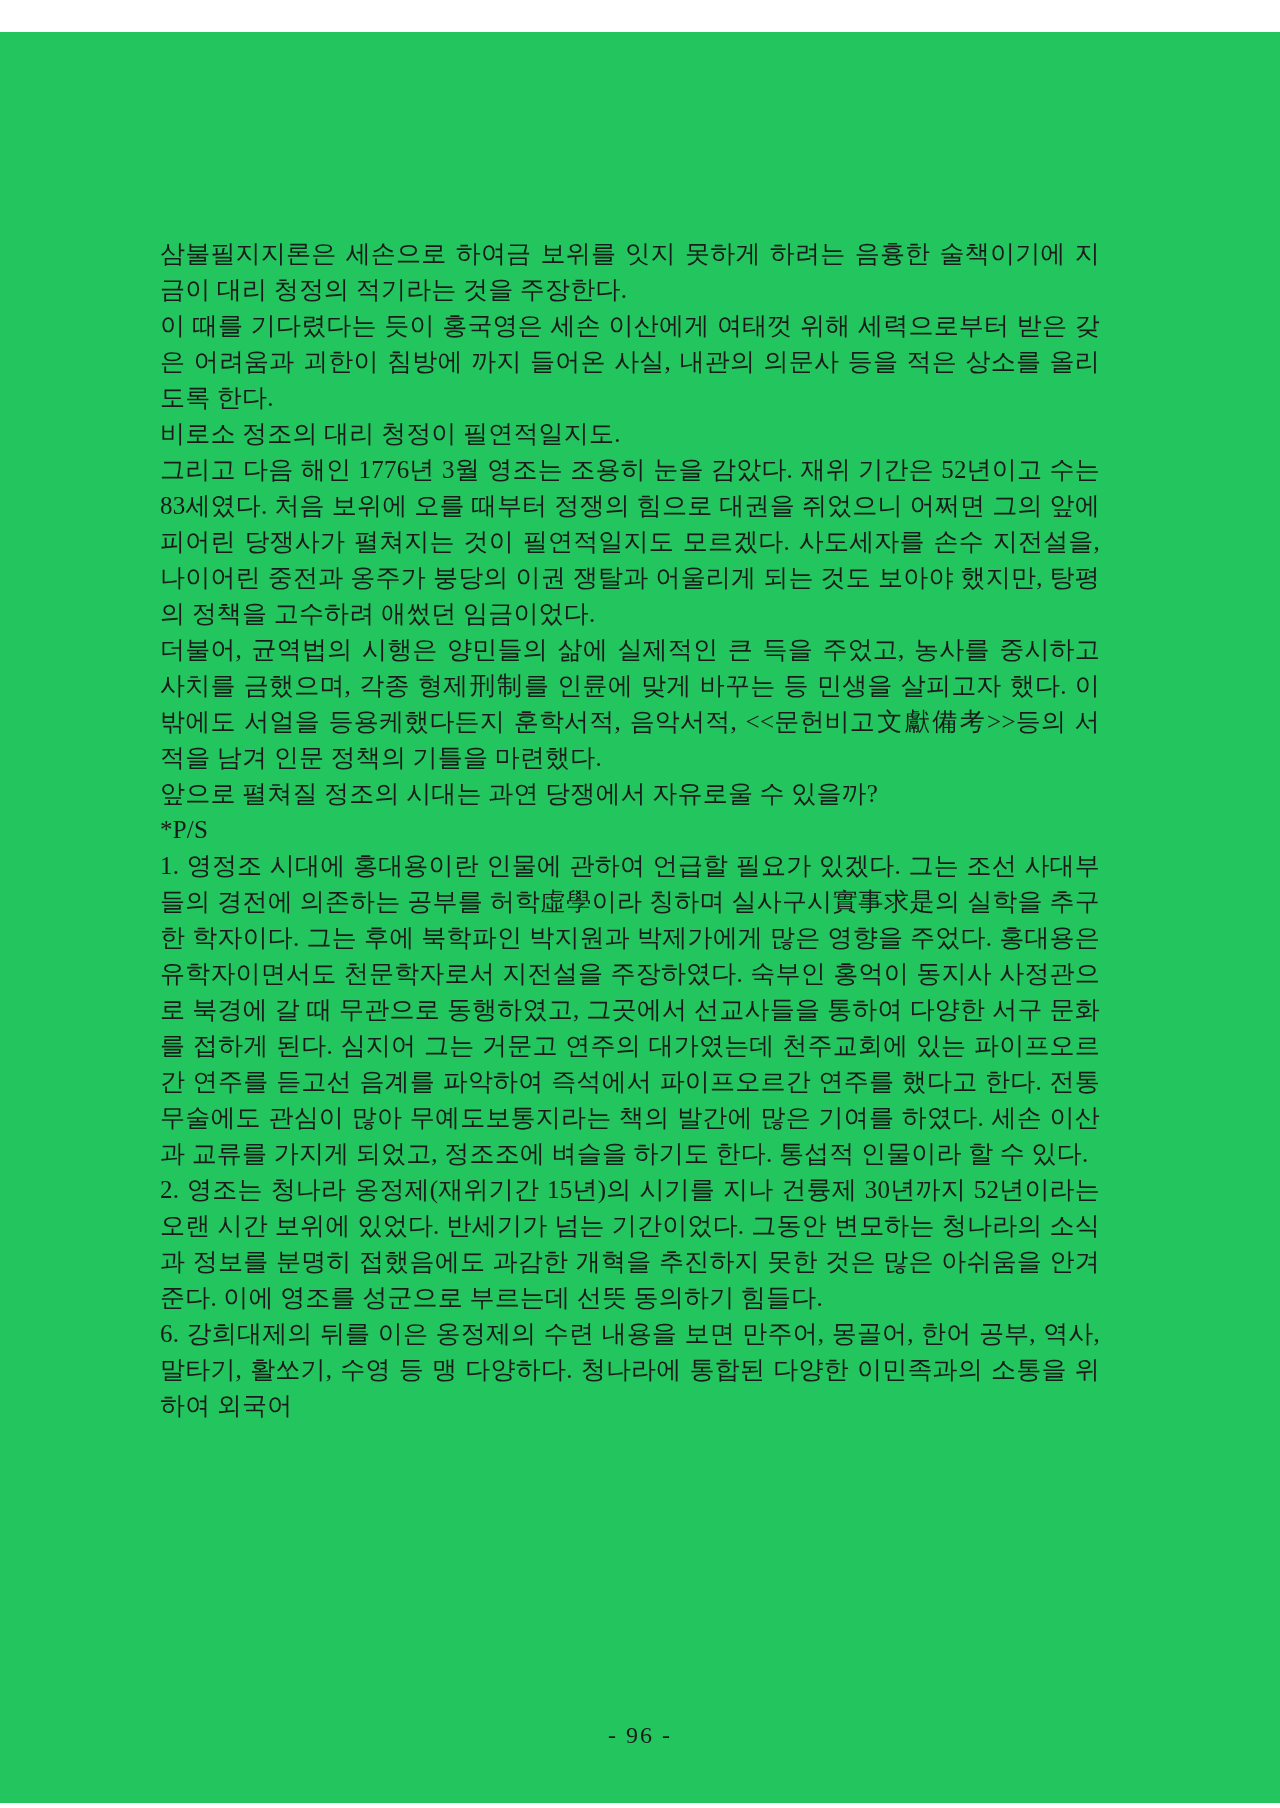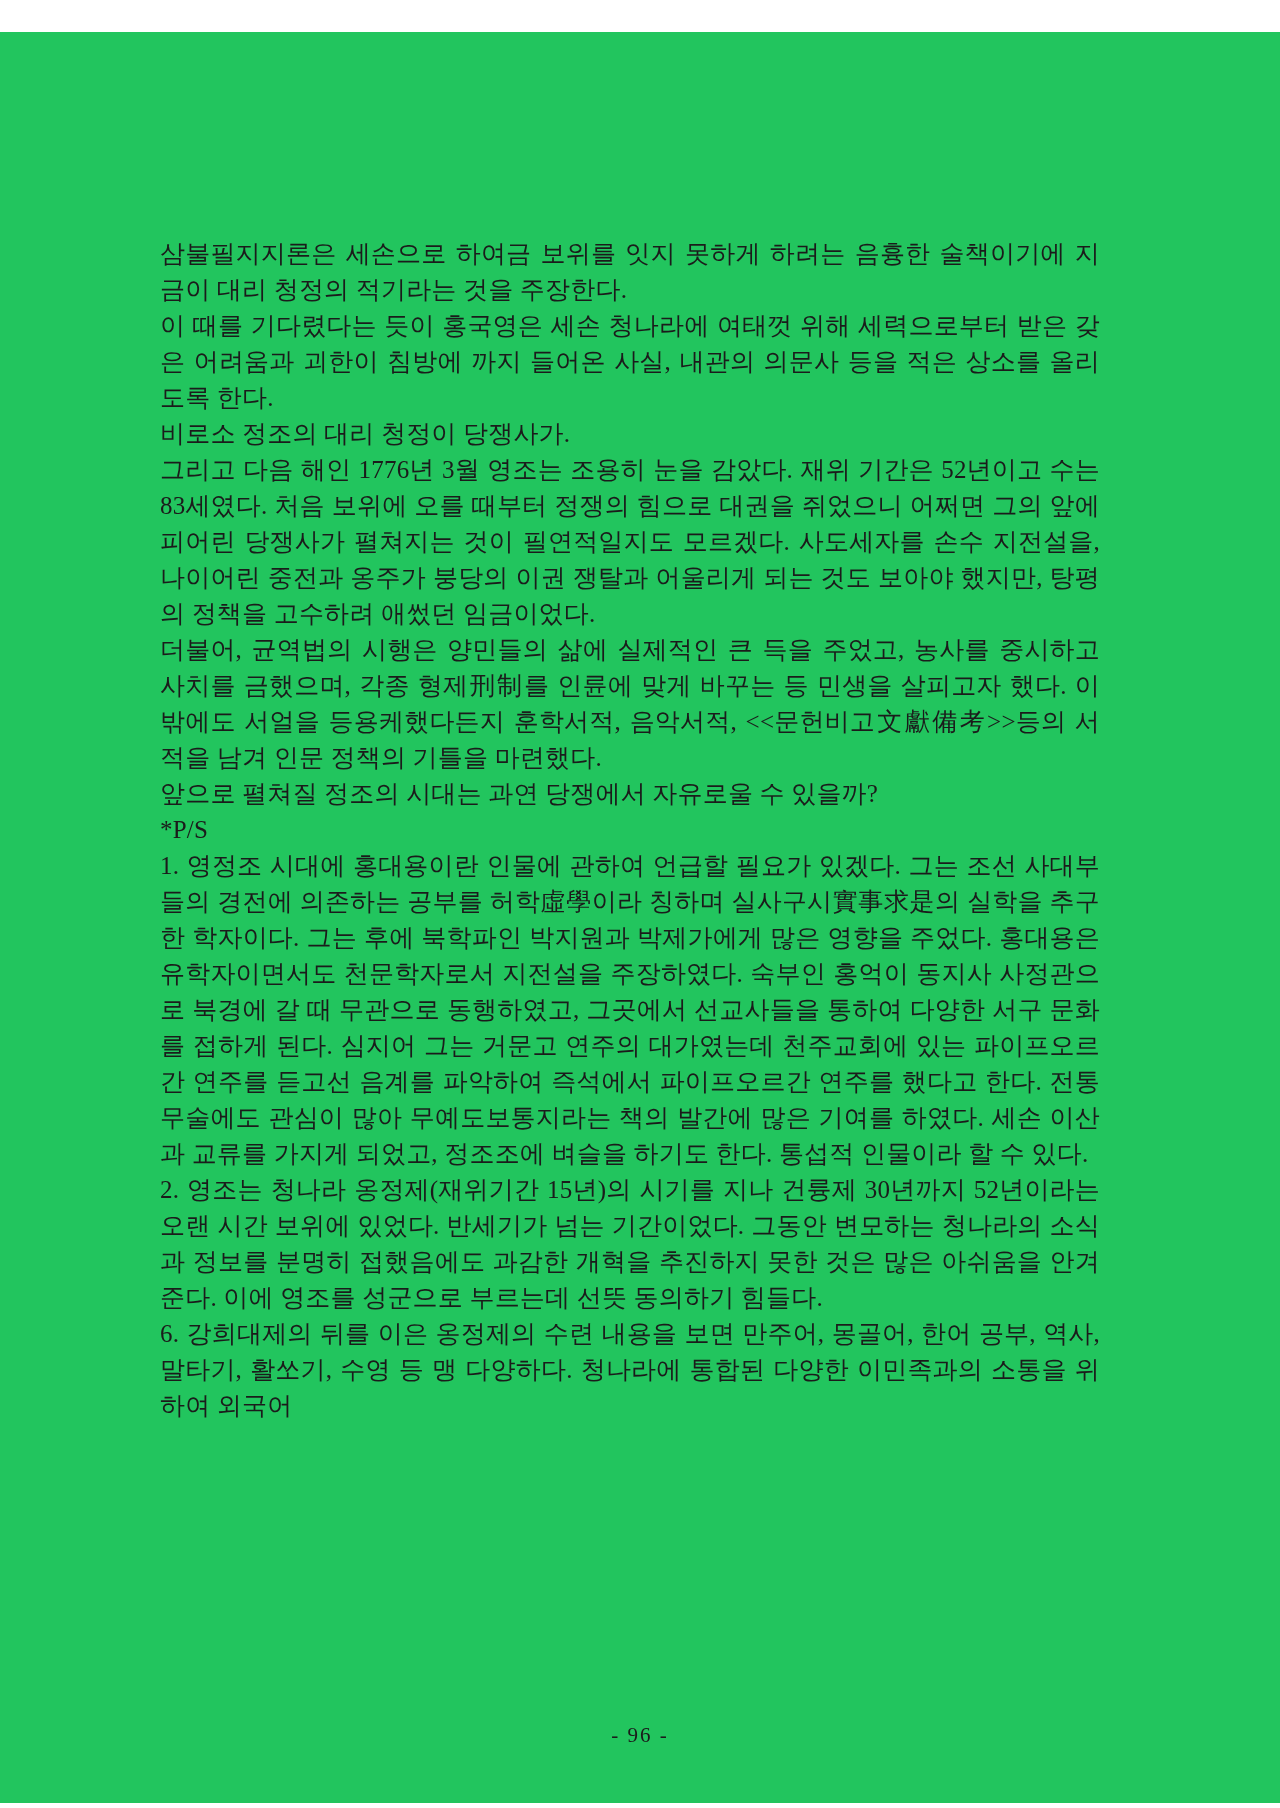--- a/index.html
+++ b/index.html
@@ -38,34 +38,34 @@
   .gap-question  { margin-top: 23px; }  
   .gap-ps        { margin-top: 70px; }  
   .gap-note2     { margin-top: 15px; font-family: Liberation Serif, serif; }  
   .gap-note3     { margin-top: 26px; }  
   .footer {
     position: absolute;
     top: 1688px;
     left: 0;
     width: 1280px;
     text-align: center;
-    font-size: 21px;
+    font-size: 24px;
     line-height: 30px;
     letter-spacing: 2px;
     color: #1b1b1b;
   }
 </style>
 </head>
 <body>
 
 <div class="page">
   <div class="content">
     <p>삼불필지지론은 세손으로 하여금 보위를 잇지 못하게 하려는 음흉한 술책이기에 지금이 대리 청정의 적기라는 것을 주장한다.</p>
-    <p>이 때를 기다렸다는 듯이 홍국영은 세손 청나라에 여태껏 위해 세력으로부터 받은 갖은 어려움과 괴한이 침방에 까지 들어온 사실, 내관의 의문사 등을 적은 상소를 올리도록 한다.</p>
-    <p class="gap-regency">비로소 정조의 대리 청정이 당쟁사가.</p>
+    <p>이 때를 기다렸다는 듯이 홍국영은 세손 이산에게 여태껏 위해 세력으로부터 받은 갖은 어려움과 괴한이 침방에 까지 들어온 사실, 내관의 의문사 등을 적은 상소를 올리도록 한다.</p>
+    <p class="gap-regency">비로소 정조의 대리 청정이 필연적일지도.</p>
     <p class="gap-death">그리고 다음 해인 1776년 3월 영조는 조용히 눈을 감았다. 재위 기간은 52년이고 수는 83세였다. 처음 보위에 오를 때부터 정쟁의 힘으로 대권을 쥐었으니 어쩌면 그의 앞에 피어린 당쟁사가 펼쳐지는 것이 필연적일지도 모르겠다. 사도세자를 손수 지전설을, 나이어린 중전과 옹주가 붕당의 이권 쟁탈과 어울리게 되는 것도 보아야 했지만, 탕평의 정책을 고수하려 애썼던 임금이었다.</p>
     <p>더불어, 균역법의 시행은 양민들의 삶에 실제적인 큰 득을 주었고, 농사를 중시하고 사치를 금했으며, 각종 형제刑制를 인륜에 맞게 바꾸는 등 민생을 살피고자 했다. 이 밖에도 서얼을 등용케했다든지 훈학서적, 음악서적, &lt;&lt;문헌비고文獻備考&gt;&gt;등의 서적을 남겨 인문 정책의 기틀을 마련했다.</p>
     <p class="gap-question">앞으로 펼쳐질 정조의 시대는 과연 당쟁에서 자유로울 수 있을까?</p>
     <p class="gap-ps">*P/S</p>
     <p>1. 영정조 시대에 홍대용이란 인물에 관하여 언급할 필요가 있겠다. 그는 조선 사대부들의 경전에 의존하는 공부를 허학虛學이라 칭하며 실사구시實事求是의 실학을 추구한 학자이다. 그는 후에 북학파인 박지원과 박제가에게 많은 영향을 주었다. 홍대용은 유학자이면서도 천문학자로서 지전설을 주장하였다. 숙부인 홍억이 동지사 사정관으로 북경에 갈 때 무관으로 동행하였고, 그곳에서 선교사들을 통하여 다양한 서구 문화를 접하게 된다. 심지어 그는 거문고 연주의 대가였는데 천주교회에 있는 파이프오르간 연주를 듣고선 음계를 파악하여 즉석에서 파이프오르간 연주를 했다고 한다. 전통무술에도 관심이 많아 무예도보통지라는 책의 발간에 많은 기여를 하였다. 세손 이산과 교류를 가지게 되었고, 정조조에 벼슬을 하기도 한다. 통섭적 인물이라 할 수 있다.</p>
     <p class="gap-note2">2. 영조는 청나라 옹정제(재위기간 15년)의 시기를 지나 건륭제 30년까지 52년이라는 오랜 시간 보위에 있었다. 반세기가 넘는 기간이었다. 그동안 변모하는 청나라의 소식과 정보를 분명히 접했음에도 과감한 개혁을 추진하지 못한 것은 많은 아쉬움을 안겨준다. 이에 영조를 성군으로 부르는데 선뜻 동의하기 힘들다.</p>
     <p class="gap-note3">6. 강희대제의 뒤를 이은 옹정제의 수련 내용을 보면 만주어, 몽골어, 한어 공부, 역사, 말타기, 활쏘기, 수영 등 맹 다양하다. 청나라에 통합된 다양한 이민족과의 소통을 위하여 외국어</p>
   </div>
   <div class="footer">- 96 -</div>
 </div>

